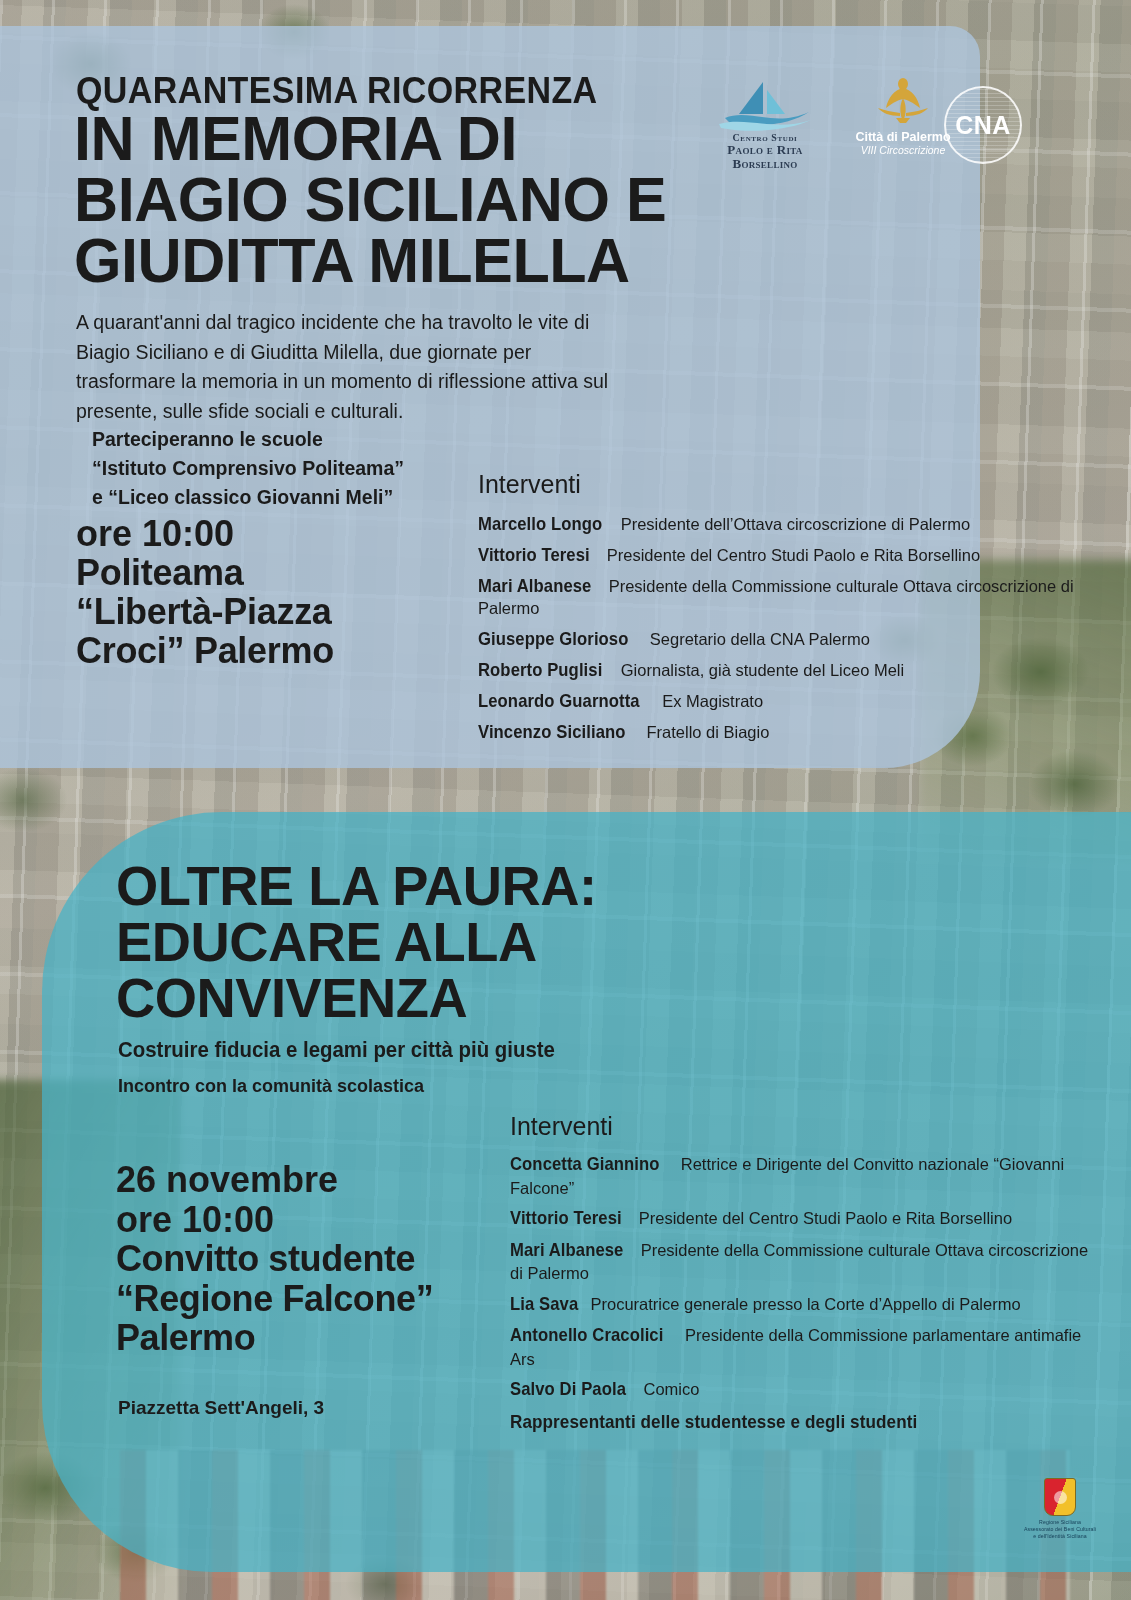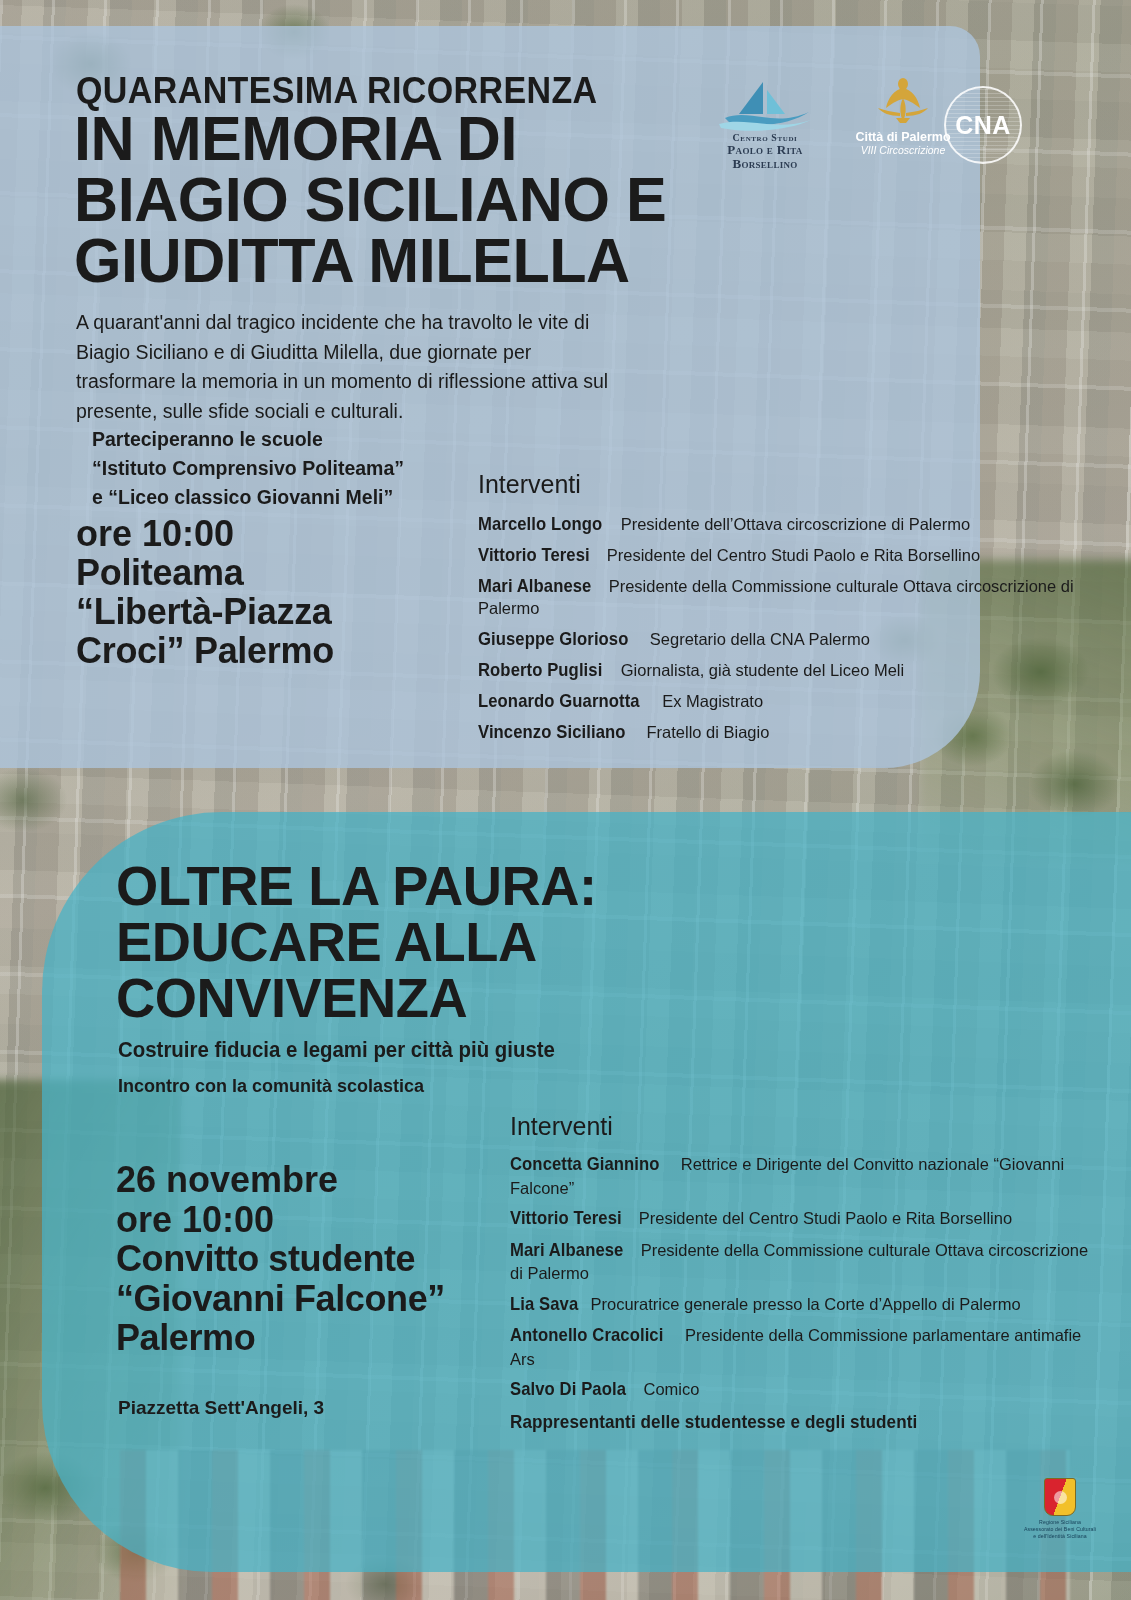--- a/index.html
+++ b/index.html
@@ -308,21 +308,21 @@
       <div data-bind="section2.title_lines.1">EDUCARE ALLA</div>
       <div data-bind="section2.title_lines.2">CONVIVENZA</div>
     </div>
     <div class="sub2a" data-bind="section2.subtitle">Costruire fiducia e legami per città più giuste</div>
     <div class="sub2b" data-bind="section2.subtitle2">Incontro con la comunità scolastica</div>
 
     <div class="when2">
       <div data-bind="section2.date">26 novembre</div>
       <div data-bind="section2.time">ore 10:00</div>
       <div class="venue" data-bind="section2.venue_lines.0">Convitto studente</div>
-      <div class="venue" data-bind="section2.venue_lines.1">“Giovanni Falcone”</div>
+      <div class="venue" data-bind="section2.venue_lines.1">“Regione Falcone”</div>
       <div class="venue" data-bind="section2.venue_lines.2">Palermo</div>
     </div>
     <div class="addr2" data-bind="section2.address">Piazzetta Sett'Angeli, 3</div>
 
     <div class="interventi2" data-bind="section2.interventi_label">Interventi</div>
     <div class="speakers2">
         <div class="sp"><span class="nm">Concetta Giannino</span><span class="role"> Rettrice e Dirigente del Convitto nazionale “Giovanni Falcone”</span></div>
         <div class="sp"><span class="nm">Vittorio Teresi</span><span class="role"> Presidente del Centro Studi Paolo e Rita Borsellino</span></div>
         <div class="sp"><span class="nm">Mari Albanese</span><span class="role"> Presidente della Commissione culturale Ottava circoscrizione di Palermo</span></div>
         <div class="sp"><span class="nm">Lia Sava</span><span class="role"> Procuratrice generale presso la Corte d’Appello di Palermo</span></div>

